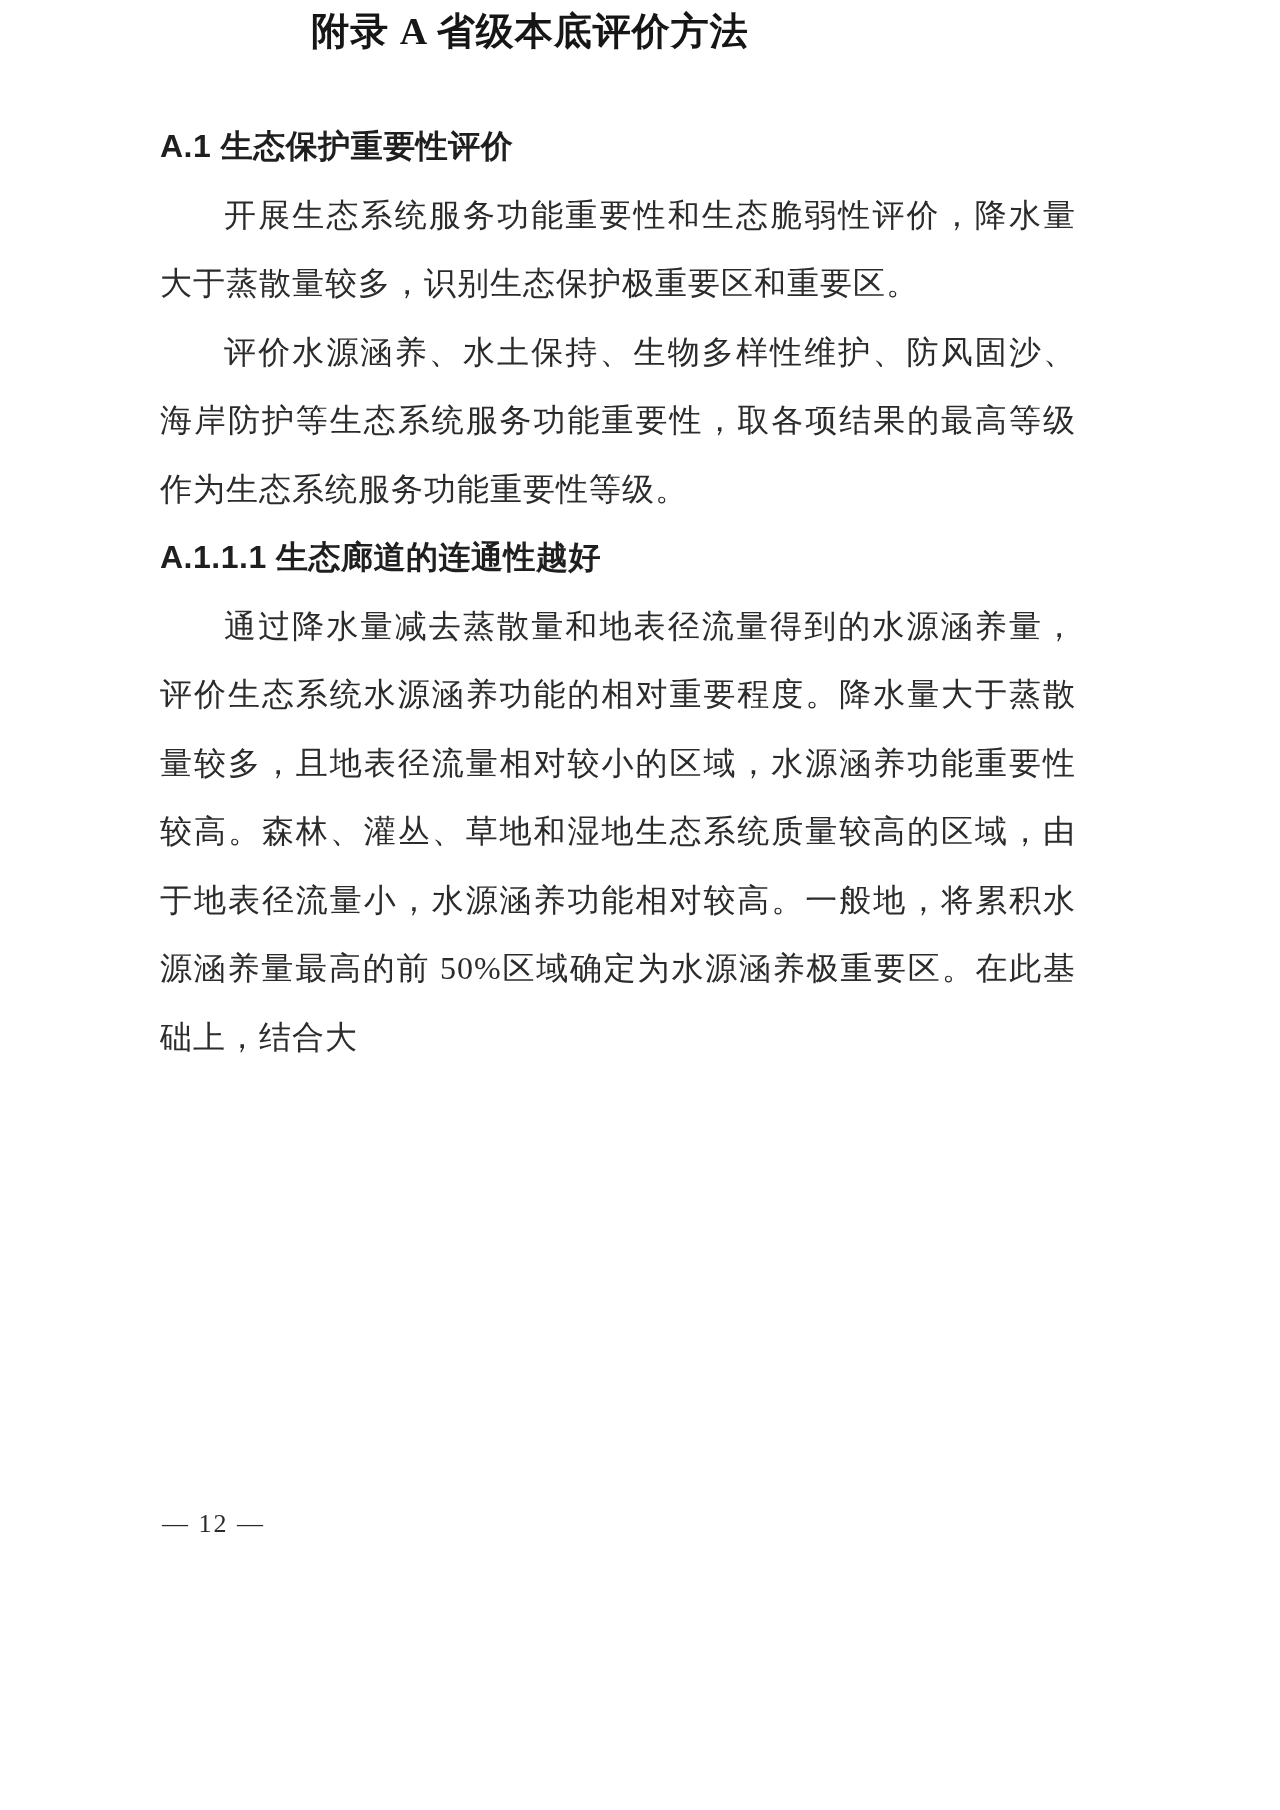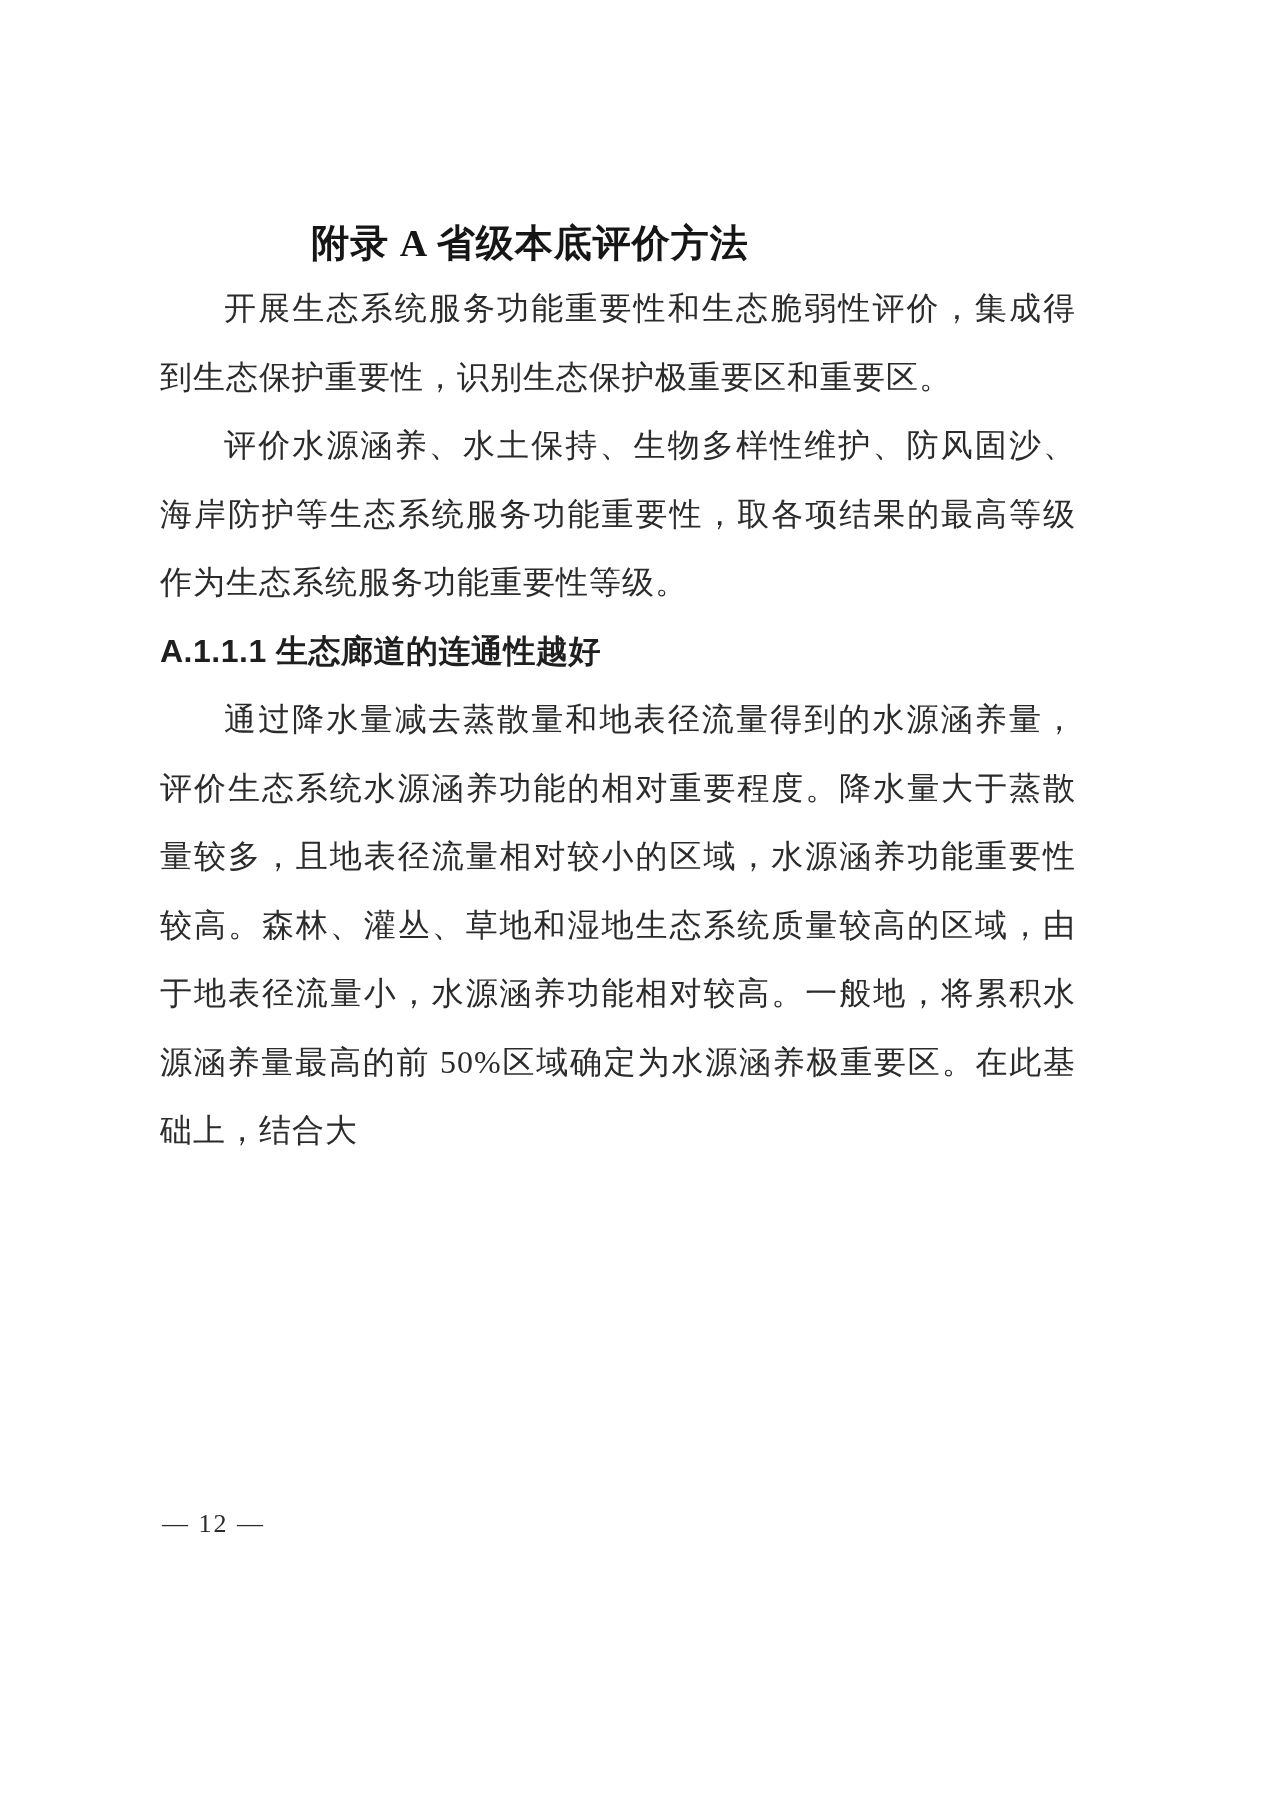--- a/index.html
+++ b/index.html
@@ -19,21 +19,20 @@
   .content {
     position: absolute;
     left: 160px;
     top: 0;
     width: 916px;
   }
   .doc-title {
     position: relative;
     left: -88px;              
     margin: 0;
-    padding-top: 212px;
     font-size: 38px;
     line-height: 62px;
     font-weight: bold;
     text-align: center;
     color: #161616;
     font-family: "Liberation Serif", serif;
     letter-spacing: 1px;
   }
   .section-heading {
     margin: 0;
@@ -70,22 +69,23 @@
   }
 </style>
 </head>
 <body>
 
 <div class="page">
   <div class="content">
 
     <h1 class="doc-title">附录 A  省级本底评价方法</h1>
 
+    <h2 class="section-heading first">A.1  生态保护重要性评价</h2>
 
-    <p class="body-para">开展生态系统服务功能重要性和生态脆弱性评价，集成得到生态保护重要性，识别生态保护极重要区和重要区。</p>
+    <p class="body-para">开展生态系统服务功能重要性和生态脆弱性评价，降水量大于蒸散量较多，识别生态保护极重要区和重要区。</p>
 
 
 
     <p class="body-para">评价水源涵养、水土保持、生物多样性维护、防风固沙、海岸防护等生态系统服务功能重要性，取各项结果的最高等级作为生态系统服务功能重要性等级。</p>
 
     <h2 class="section-heading">A.1.1.1  生态廊道的连通性越好</h2>
 
     <p class="body-para">通过降水量减去蒸散量和地表径流量得到的水源涵养量，评价生态系统水源涵养功能的相对重要程度。降水量大于蒸散量较多，且地表径流量相对较小的区域，水源涵养功能重要性较高。森林、灌丛、草地和湿地生态系统质量较高的区域，由于地表径流量小，水源涵养功能相对较高。一般地，将累积水源涵养量最高的前 50%区域确定为水源涵养极重要区。在此基础上，结合大</p>
 
   </div>

